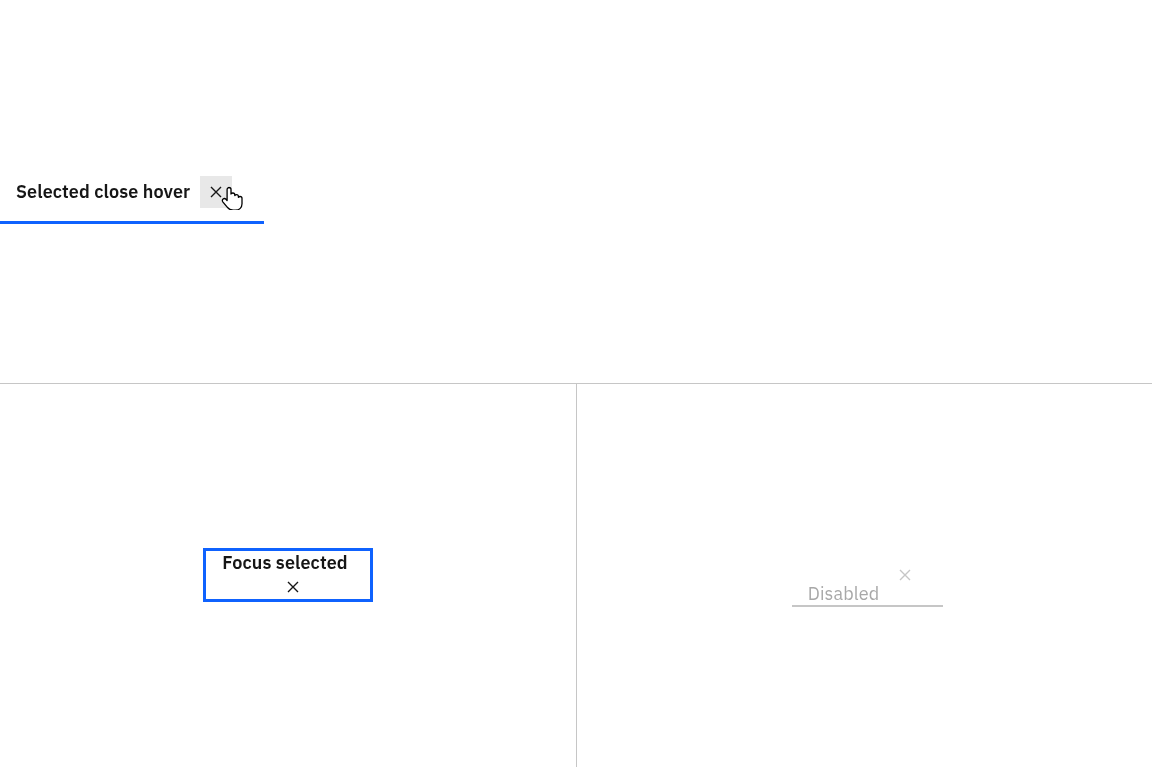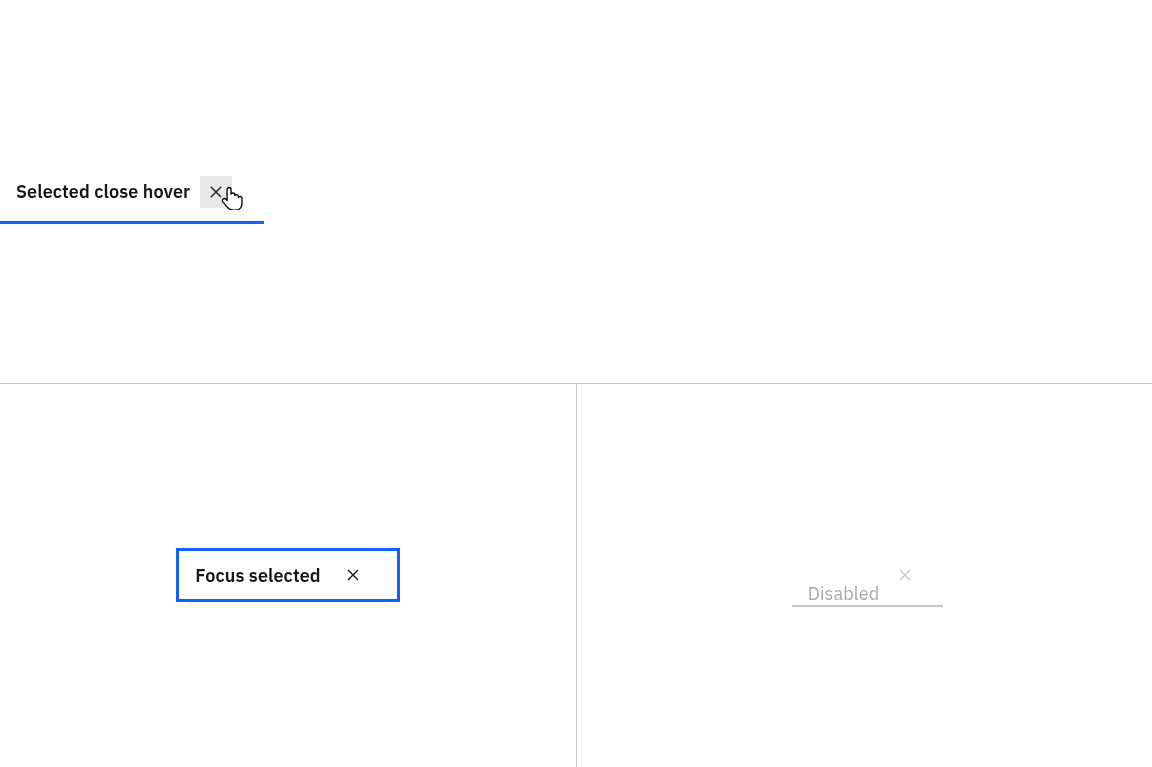--- a/index.html
+++ b/index.html
@@ -124,21 +124,22 @@
     align-items: center;
     justify-content: center;
   }
   .bottom-left { left: 0; width: 576px; }
   .bottom-right { left: 577px; width: 575px; }
 
   
   .tab.focus {
     outline: 3px solid #0f62fe;
     outline-offset: 0;
-    padding-right: 28px;
+    padding-right: 22px;
+    flex-direction: column;
   }
   .tab.focus .close-btn { margin-left: 16px; }
 
   
   .tab.disabled .label {
     font-weight: 400;
     color: #a8a8a8;
     margin-top: 36px;
   }
   .tab.disabled .close-btn svg path {

